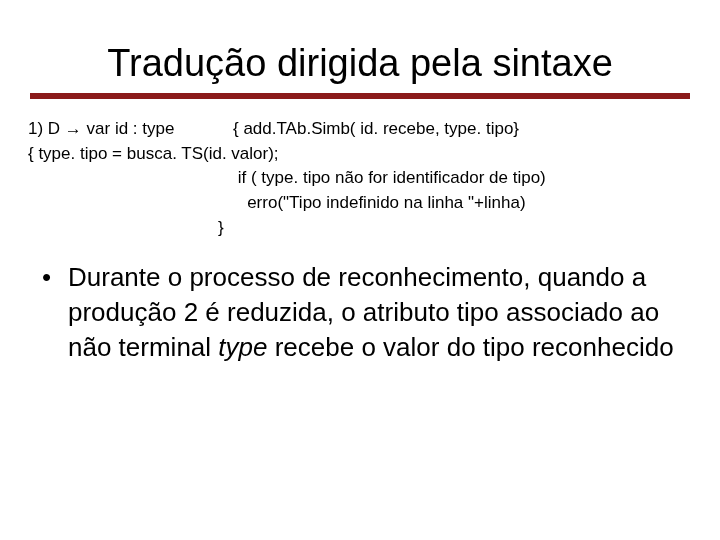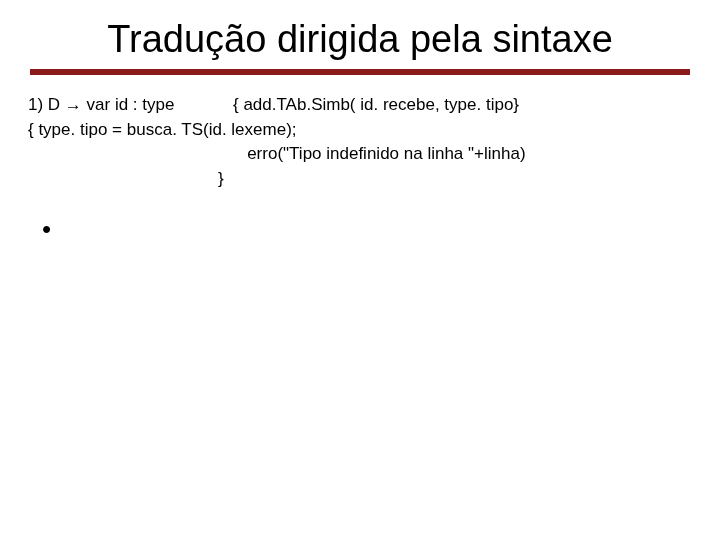--- a/index.html
+++ b/index.html
@@ -1,17 +1,17 @@
 <!DOCTYPE html>
 <html><head>
 <meta charset="utf-8">
 <style>
   * { margin: 0; padding: 0; box-sizing: border-box; }
   html, body { width: 720px; height: 540px; background: #fff; font-family: Arial, Helvetica, sans-serif; color: #000; }
-  .slide { width: 720px; height: 418px; padding: 12px 28px 0 28px; position: relative; }
+  .slide { width: 720px; height: 418px; padding: 20px 28px 0 28px; position: relative; margin-top: 16px; }
   .title { font-size: 38px; font-weight: 400; text-align: center; padding: 6px 0 8px 0; letter-spacing: 0px; }
   .rule { height: 6px; background: #8b1a1a; margin: 0 2px 18px 2px; }
   .grammar { font-size: 17px; line-height: 1.45; margin-bottom: 14px; }
   .grammar .row { display: flex; }
   .grammar .lhs { flex: 0 0 205px; white-space: pre; }
   .grammar .rhs { white-space: pre; }
   .grammar .indent { padding-left: 205px; white-space: pre; }
   .grammar .brace { padding-left: 190px; }
   .bullet { display: flex; font-size: 26px; line-height: 1.35; padding: 6px 10px 0 14px; }
   .bullet .dot { flex: 0 0 26px; }
@@ -25,23 +25,27 @@
 
   <div class="title">Tradução dirigida pela sintaxe</div>
   <div class="rule"></div>
 
   <div class="grammar">
     <div class="row">
       <span class="lhs">1) D → var id : type</span>
       <span class="rhs">{ add.TAb.Simb( id. recebe, type. tipo}</span>
     </div>
     <div class="row">
-      <span class="rhs">{ type. tipo = busca. TS(id. lexeme);</span>
+      <span class="rhs">{ type. tipo = busca. TS(id. valor);</span>
     </div>
+    <div class="indent"> if ( type. tipo não for identificador de tipo)</div>
     <div class="indent">   erro("Tipo indefinido na linha "+linha)</div>
     <div class="brace">}</div>
   </div>
 
   <div class="bullet">
     <span class="dot">•</span>
+    <span class="txt">
+      <span>Durante o processo de reconhecimento, quando a produção 2 é reduzida, o atributo tipo associado ao não terminal </span><em>type</em><span> recebe o valor do tipo reconhecido</span>
+    </span>
   </div>
 
 </div>
 
 </body></html>

